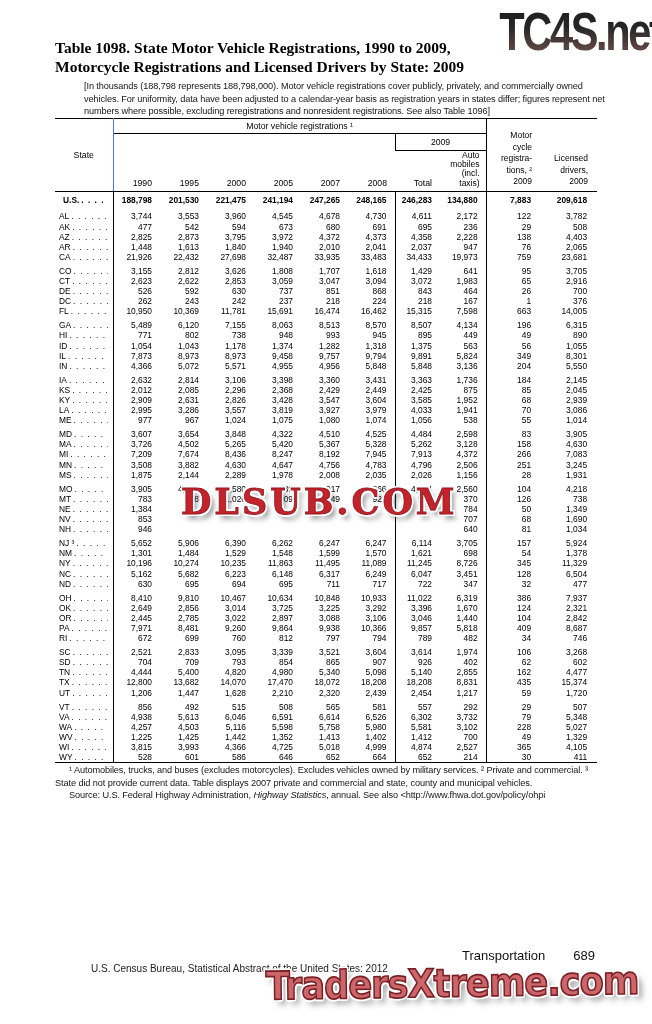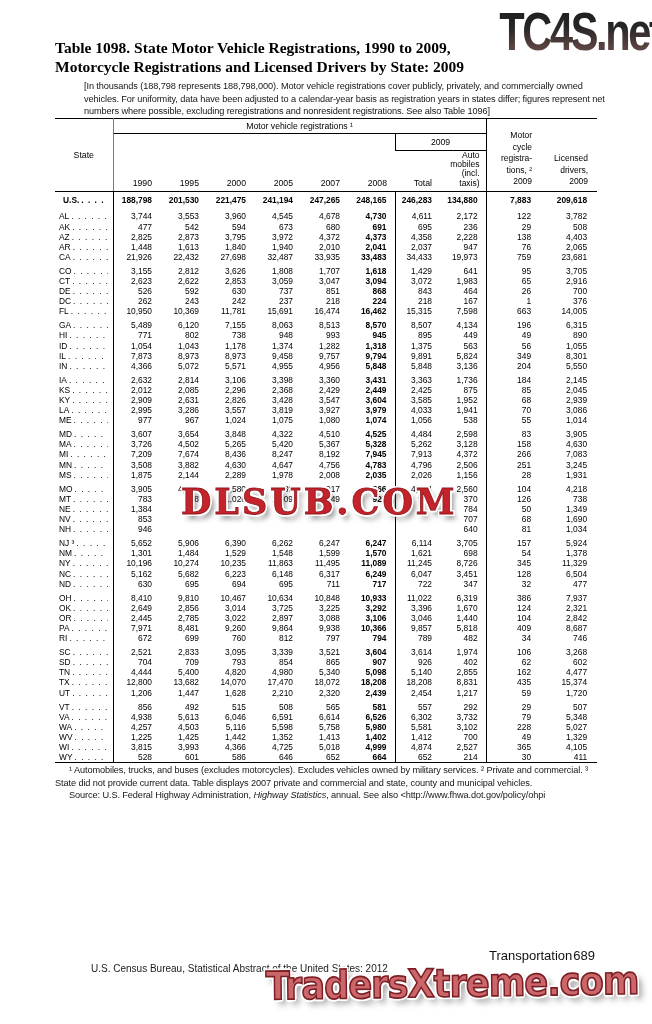--- a/index.html
+++ b/index.html
@@ -38,38 +38,38 @@
   th.mc-h, th.ld-h {
     border-bottom:1.8px solid #000; vertical-align:bottom; text-align:right;
     padding:0 9px 3px 0; white-space:pre-line; line-height:11.5px; font-size:8.5px;
   }
   tbody td { font-size:8.4px; line-height:10.1px; padding:0; vertical-align:bottom; }
   td.scell { padding-left:4px; border-right:1px solid #000; }
   .scell-in { display:flex; align-items:baseline; }
   .dots { flex:1; overflow:hidden; white-space:nowrap; margin:0 5px 0 2px; letter-spacing:1px; }
   .dots::after { content:" . . . . . . . . . . . . . . . . . . . ."; }
   td.num { text-align:right; padding-right:8px; }
-  td.c5 { border-right:1px solid #000;font-weight:bold; }
+  td.c5 { border-right:1px solid #000; }
   td.c7 { border-right:1px solid #000; }
   td.c8, td.c9 { padding-right:10px; }
   tbody.us td { font-weight:bold; padding-top:3px; padding-bottom:2.5px;margin-left:32px; }
   tbody.us td.scell { padding-left:8px; }
   tbody.grp tr.first td { padding-top:4px; }
   .fnotes {
     position:absolute; left:55px; top:764px; width:548px;
     font-size:9.2px; line-height:12.6px; letter-spacing:-0.1px; color:#151515;
   }
   .fn1 { text-indent:14px; }
   .fn-src { text-indent:14px; }
   .fn-src2 { }
   .transport {
     position:absolute; top:948px; right:57px; font-size:13px; color:#111;
     font-family:"Liberation Sans", sans-serif;
   }
-  .transport .pgnum { margin-left:1px; }
+  .transport .pgnum { margin-left:28px; }
   .census { position:absolute; left:55px; top:963px; font-size:10px; color:#1c1c1c;padding-left:36px; }
 
   
   .wm-tc4s {
     position:absolute; top:1px; right:-8px;
     font-family:"Liberation Sans", sans-serif; font-weight:bold;
     font-size:52px; letter-spacing:-3px; white-space:nowrap;
     transform:scale(0.80,1.02); transform-origin:top right;
     background:linear-gradient(180deg,#1c1c1c 0%,#262626 42%,#53403d 72%,#7b5a53 100%);
     -webkit-background-clip:text; background-clip:text; color:transparent;

